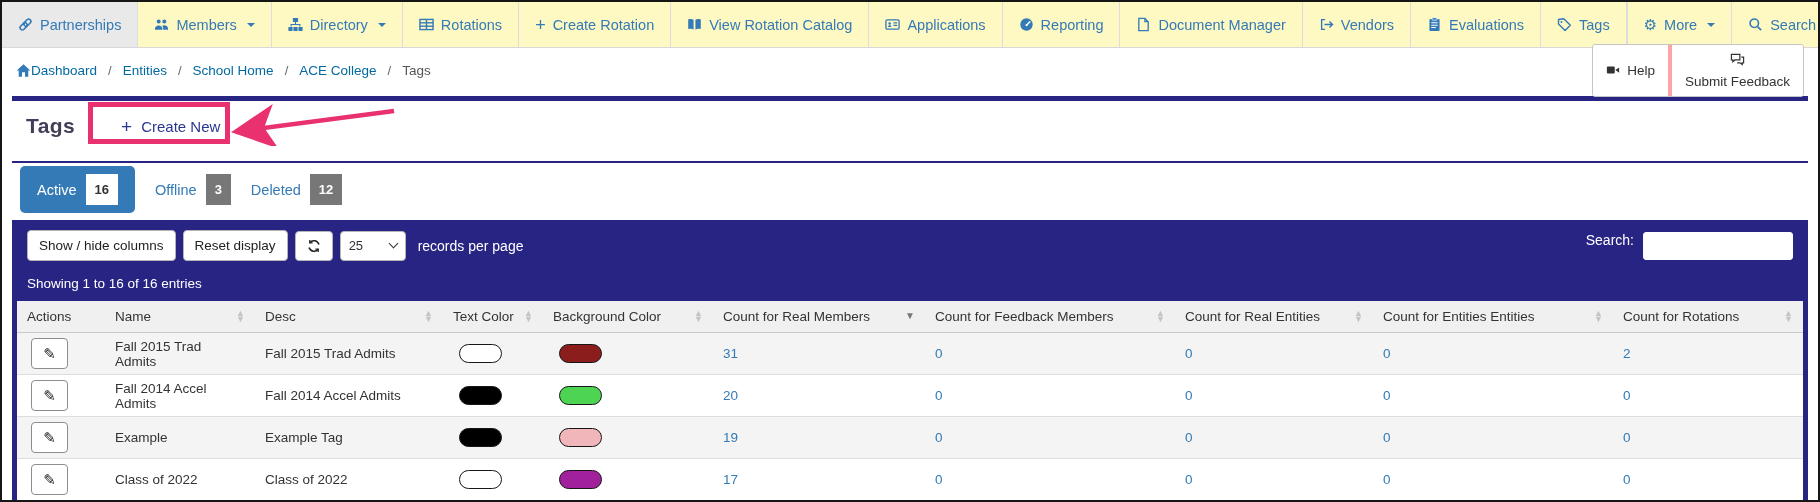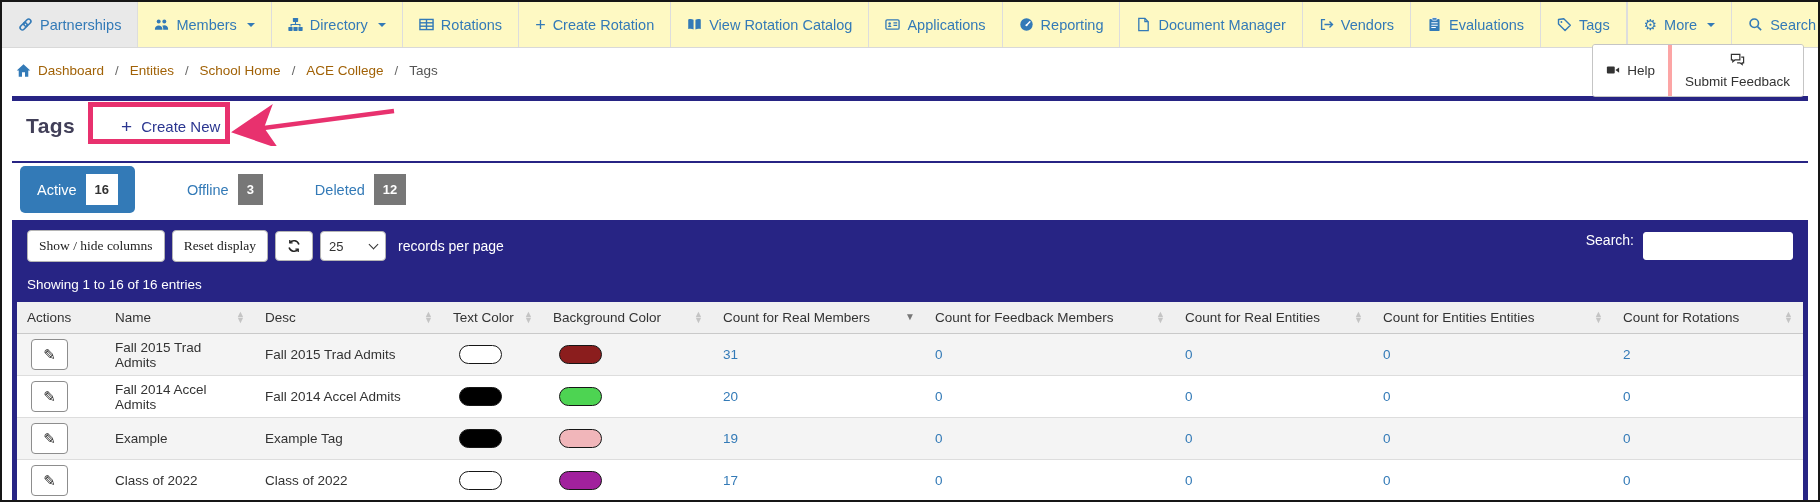--- a/index.html
+++ b/index.html
@@ -16,49 +16,49 @@
   .nav-item { display:flex; align-items:center; gap:7px; padding:0 16px; border-right:1px solid #ddd;
               color:#337ab7; font-size:14.5px; white-space:nowrap; cursor:pointer; }
   .nav-item.active { background:#e9e9e9; }
   .nav-spacer { flex:1; border-right:1px solid #ddd; }
   .caret { display:inline-block; width:0; height:0; border-left:4px solid transparent;
            border-right:4px solid transparent; border-top:4.5px solid currentColor; margin-left:3px; }
   .nav-glyph { font-size:15px; line-height:1; }
   .plus-glyph { font-size:18px; line-height:1; font-weight:400; }
   
   .crumb-row { display:flex; align-items:center; height:44px; padding:0 14px; background:#fff; }
-  .crumb-link { color:#a16207; font-size:13.5px; cursor:pointer; display:flex; align-items:flex-end; gap:7px; }
+  .crumb-link { color:#0369a1; font-size:13.5px; cursor:pointer; display:flex; align-items:flex-end; }
   .crumb-sep { color:#666; font-size:13px; margin:0 11px; }
   .crumb-current { color:#555; font-size:13.5px; }
   .hdr-actions { margin-left:auto; display:flex; border:1px solid #c5c5c5; border-radius:3px; overflow:hidden; }
   .hdr-btn { display:flex; align-items:center; gap:7px; background:#fff; padding:7px 13px; font-size:13.5px;
              color:#333; cursor:pointer; border:none; }
   .hdr-btn + .hdr-btn { border-left:4px solid #fca5a5;flex-direction:column; }
   
   .panel { margin:4px 10px 0 10px; }
   .panel-topbar { height:5px; background:#272484; }
   .page-header { position:relative; display:flex; align-items:flex-start; padding:13px 14px 0 14px;
                  height:62px; background:#fff; border-bottom:2px solid #272484; }
   .page-title { font-size:21px; font-weight:bold; color:#413f58; letter-spacing:.4px; }
   .create-new { margin-left:46px; margin-top:3px; color:#2b3690; font-size:15px; cursor:pointer; display:flex; gap:9px; align-items:center; }
   .create-new .plus-glyph { font-size:19px; }
   .anno-box { position:absolute; left:76px; top:1px; width:142px; height:42px;
               border:5px solid #e8316e; pointer-events:none; }
   .anno-arrow { position:absolute; left:214px; top:1px; pointer-events:none; }
   
-  .tabs { display:flex; align-items:center; gap:52px; padding:3px 8px 7px 8px; background:#fff; }
+  .tabs { display:flex; align-items:center; gap:20px; padding:3px 8px 7px 8px; background:#fff; }
   .tab { display:flex; align-items:center; gap:9px; color:#337ab7; font-size:14.5px; cursor:pointer; padding:8px 0; }
   .tab.active { background:#337ab7; color:#fff; border-radius:5px; padding:8px 17px; }
   .badge { background:#777; color:#fff; border-radius:0; padding:8px 9px; font-size:13px; font-weight:bold; }
   .tab.active .badge { background:#fff; color:#333; }
   
   .navy { background:#272484; padding:7px 5px 0 5px; min-height:294px; }
   .toolbar { display:flex; align-items:center; gap:7px; padding:3px 10px 9px 10px; }
   .tbtn { background:#fff; border:1px solid #b5b5b5; border-radius:4px; padding:7px 11px; font-size:13.5px;
-          color:#222; cursor:pointer; display:flex; align-items:center;font-family:Liberation Serif, serif; }
+          color:#222; cursor:pointer; display:flex; align-items:center; }
   .sel { background:#fff; border:1px solid #b5b5b5; border-radius:4px; width:66px; height:30px; padding:0 8px;
          display:flex; align-items:center; justify-content:space-between; font-size:13px; color:#333; cursor:pointer; }
   .chev { width:7px; height:7px; border-right:1.6px solid #333; border-bottom:1.6px solid #333;
           transform:rotate(45deg); margin-top:-4px; }
   .rpp { color:#fff; font-size:14px; margin-left:5px; }
   .search-wrap { margin-left:auto; display:flex; gap:9px; color:#fff; font-size:14px; }
   .search-input { width:150px; height:28px; border:1px solid #fff; border-radius:3px; padding:0 7px; font-size:13px; }
   .showing { color:#fff; font-size:13.5px; padding:6px 10px 10px 10px; }
   
   table { width:100%; border-collapse:collapse; background:#fff; table-layout:fixed; }

